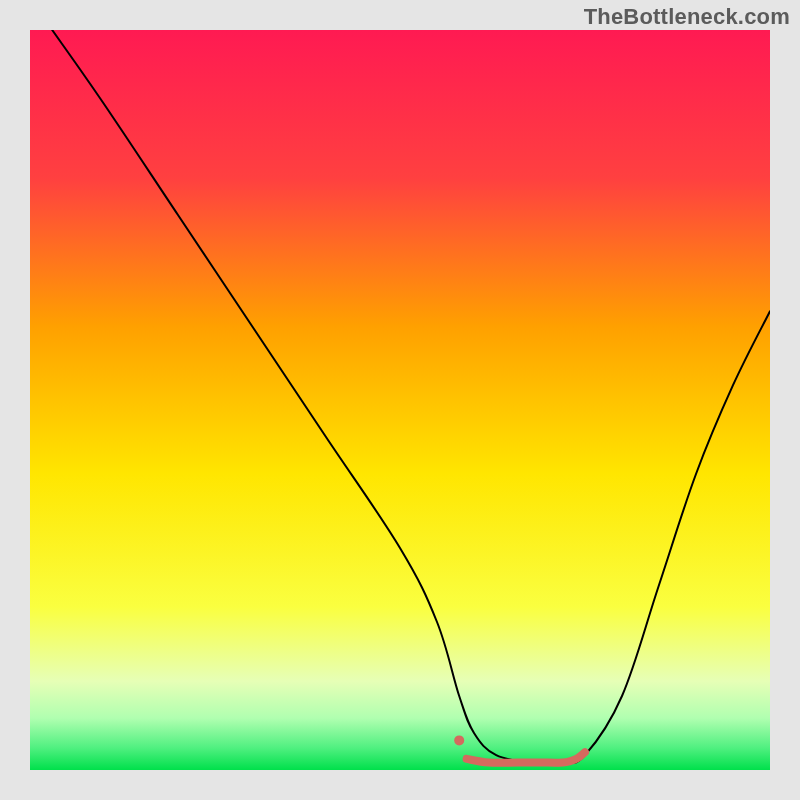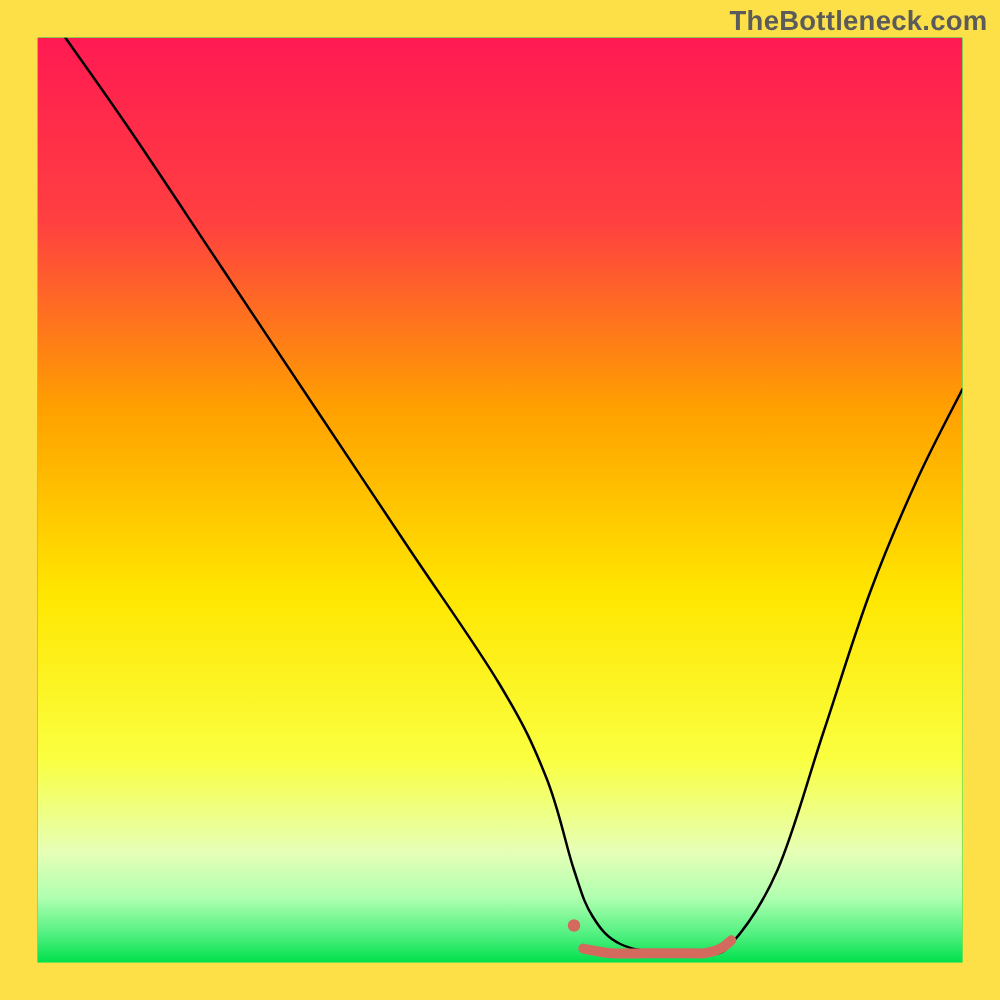--- a/index.html
+++ b/index.html
@@ -7,21 +7,21 @@
     padding: 0;
     width: 800px;
     height: 800px;
     background: #000;
     font-family: Arial, Helvetica, sans-serif;
   }
   .frame {
     position: relative;
     width: 800px;
     height: 800px;
-    background: #fde047;
+    background: #e5e5e5;
   }
   .attribution {
     position: absolute;
     top: 4px;
     right: 10px;
     font-size: 22px;
     font-weight: bold;
     color: #5b5b5b;
     letter-spacing: 0.2px;
   }

